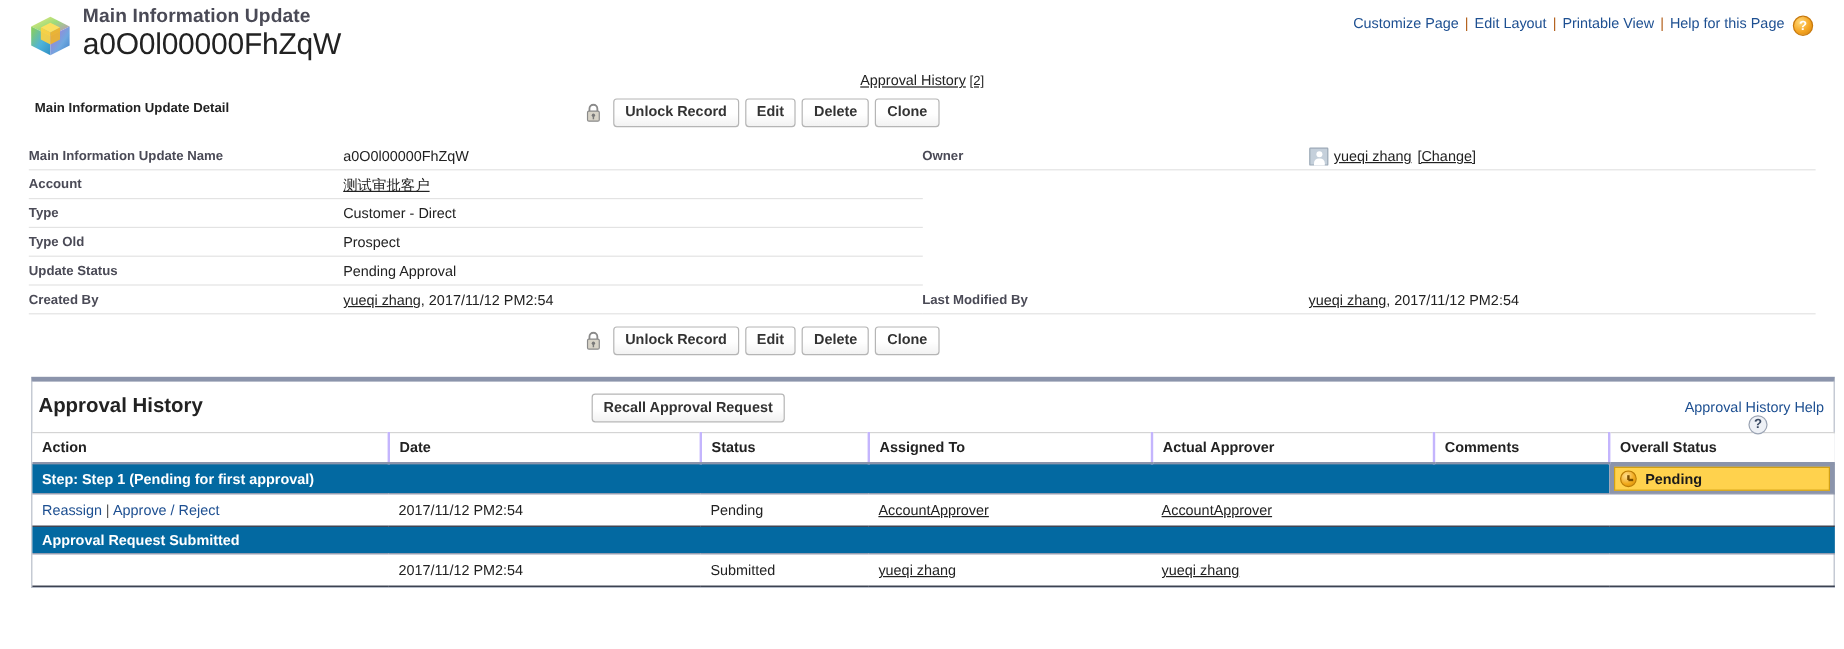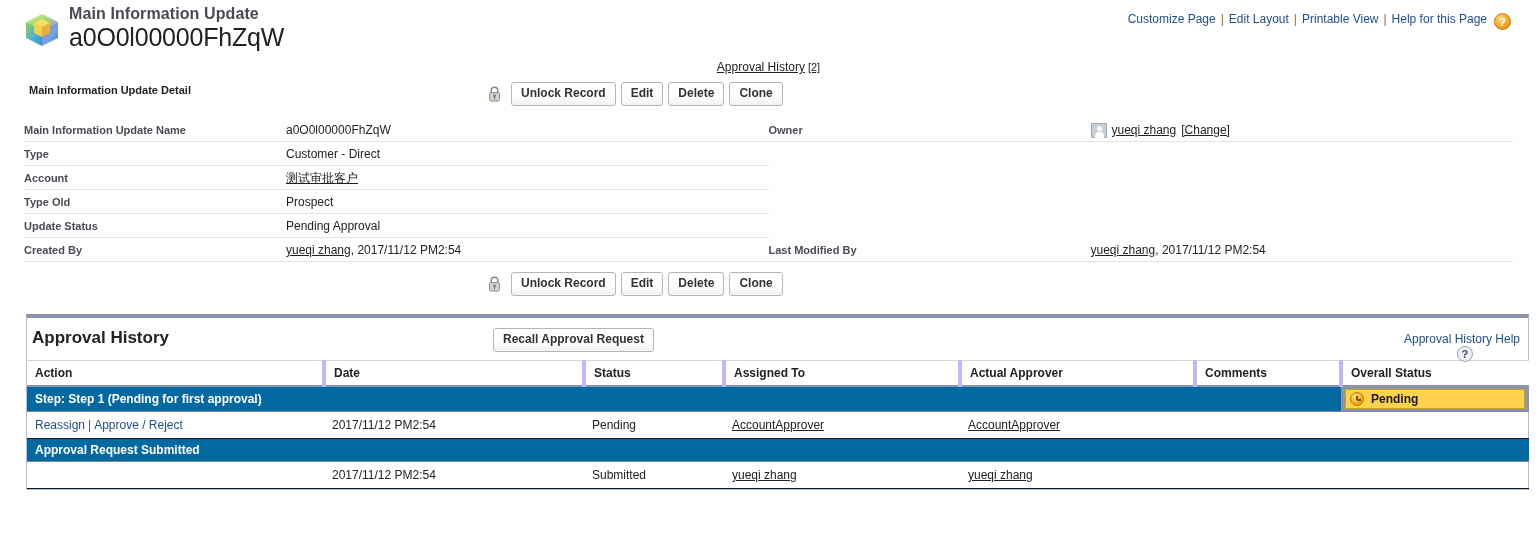--- a/index.html
+++ b/index.html
@@ -259,21 +259,21 @@
     table-layout: fixed;
   }
   table.ah-table th {
     text-align: left;
     font-weight: bold;
     color: #222;
     font-size: 12px;
     padding: 5px 6px 5px 8px;
     border-top: 1px solid #d4d4d4;
     border-bottom: 2px solid #8b94ab;
-    border-right: 4px solid #c4b5fd;
+    border-right: 2px solid #c4b5fd;
     background: #fff;
     white-space: nowrap;
   }
   table.ah-table th:last-child { border-right: none; }
   table.ah-table td {
     padding: 6px 6px 6px 8px;
     border-bottom: 1px solid #0f172a;
     color: #222;
     vertical-align: middle;
     white-space: nowrap;
@@ -410,35 +410,35 @@
         <div class="fvalue owner-line">
           <span class="user-chip"></span>
           <a href="#" class="lnk-blue">yueqi zhang</a>
           <a href="#" class="lnk-blue">[Change]</a>
         </div>
       </div>
     </div>
 
     <div class="frow">
       <div class="fcol">
-        <div class="flabel">Type</div>
-        <div class="fvalue">Customer - Direct</div>
-      </div>
-      <div class="fcol right noline">
-        <div class="flabel"></div>
-        <div class="fvalue"></div>
-      </div>
-    </div>
-
-    <div class="frow">
-      <div class="fcol">
         <div class="flabel">Account</div>
         <div class="fvalue">
           <a href="#">测试审批客户</a>
         </div>
+      </div>
+      <div class="fcol right noline">
+        <div class="flabel"></div>
+        <div class="fvalue"></div>
+      </div>
+    </div>
+
+    <div class="frow">
+      <div class="fcol">
+        <div class="flabel">Type</div>
+        <div class="fvalue">Customer - Direct</div>
       </div>
       <div class="fcol right noline">
         <div class="flabel"></div>
         <div class="fvalue"></div>
       </div>
     </div>
 
     <div class="frow">
       <div class="fcol">
         <div class="flabel">Type Old</div>

